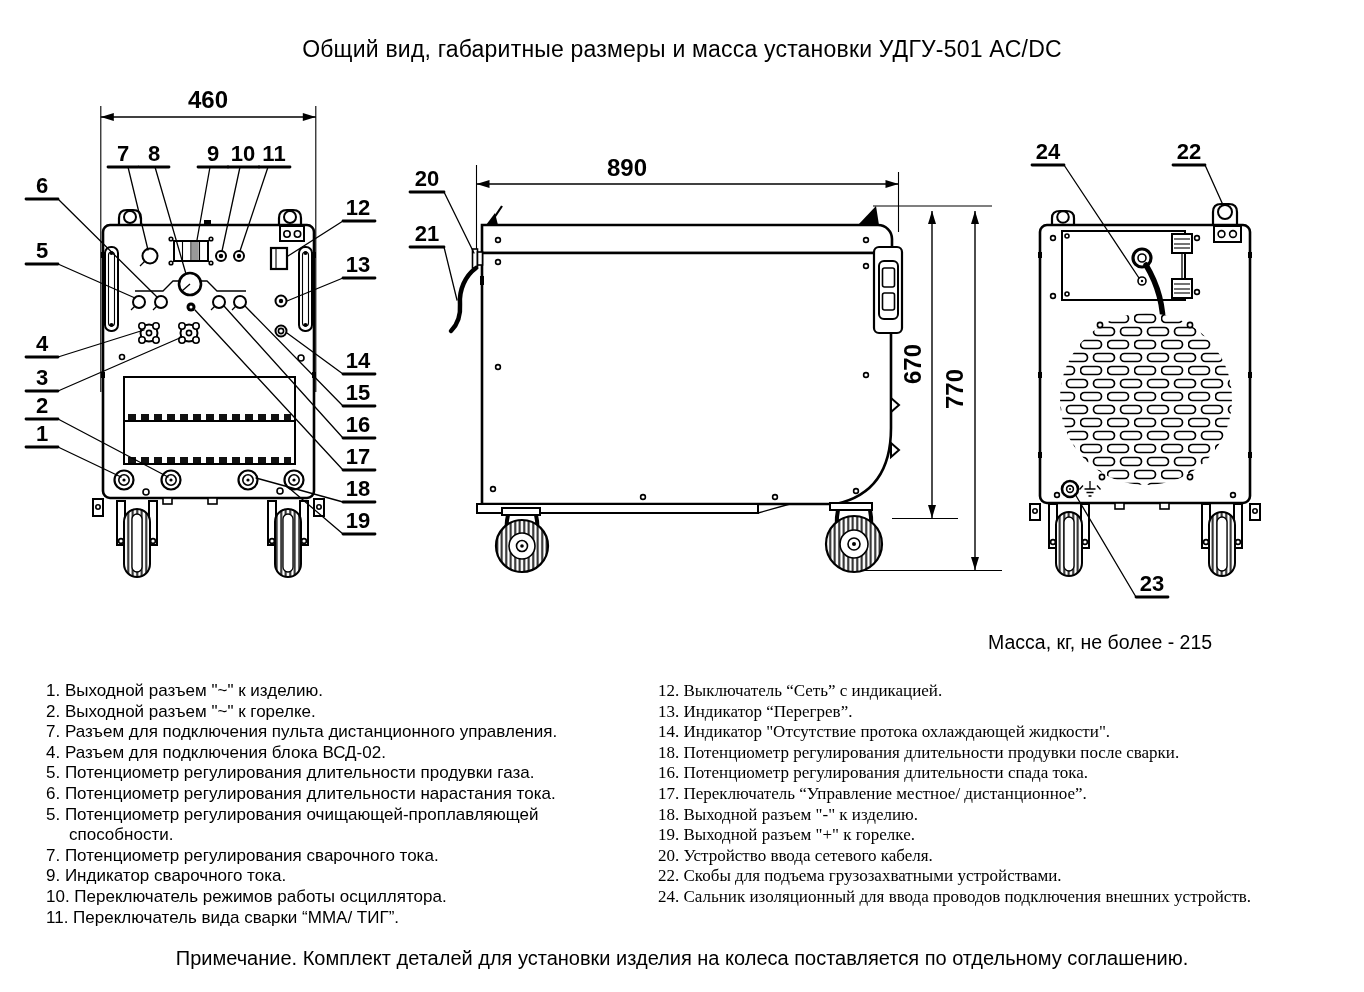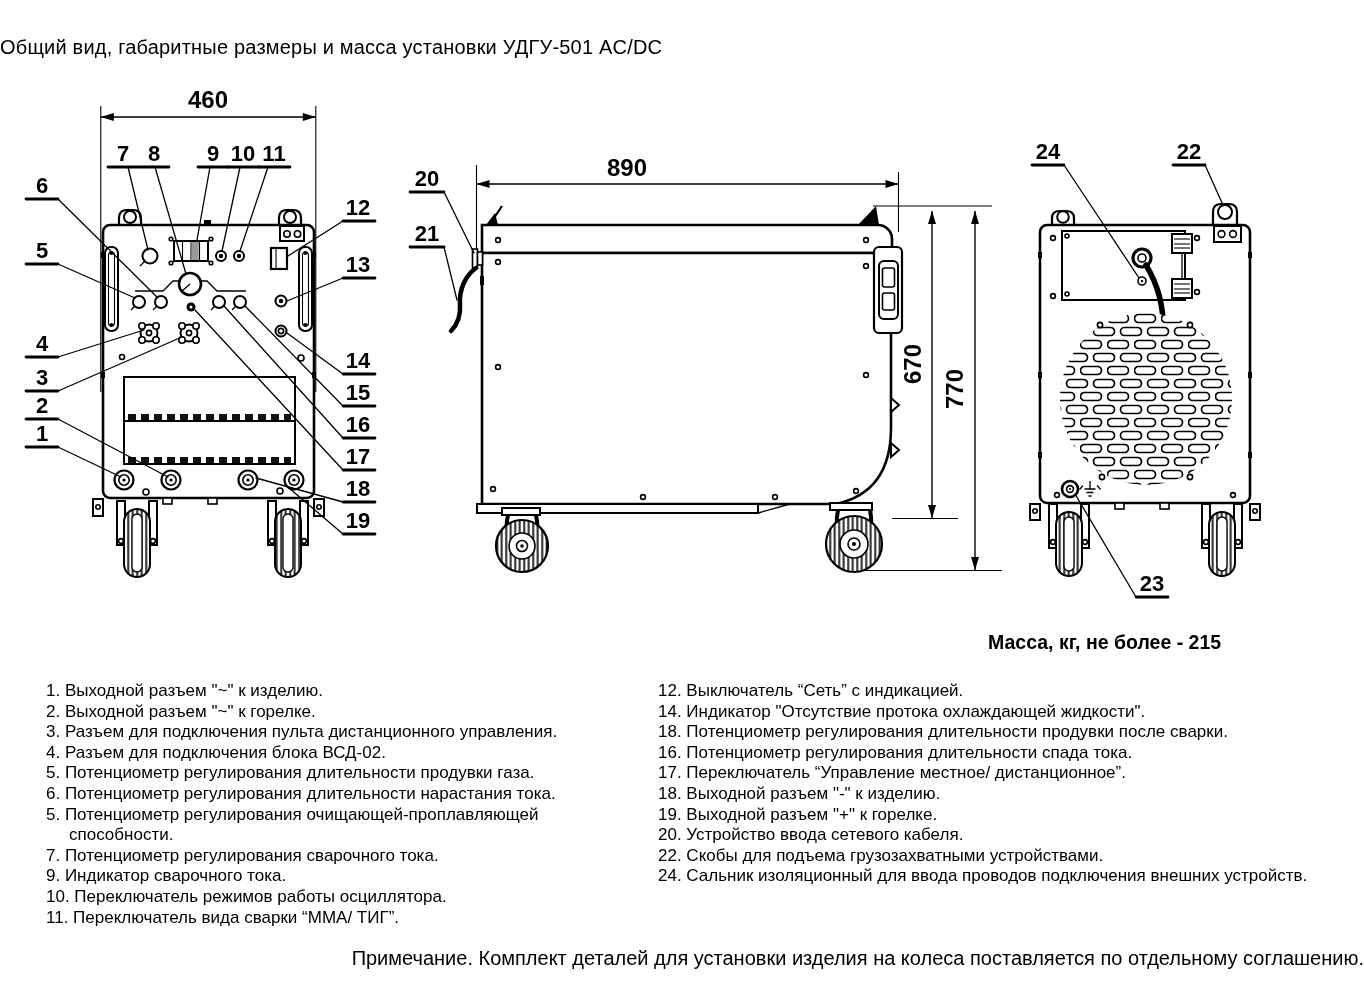--- a/index.html
+++ b/index.html
@@ -1,24 +1,24 @@
 <!DOCTYPE html>
 <html><head>
 <meta charset="utf-8">
 <style>
   html,body{margin:0;padding:0;background:#fff;}
   body{width:1364px;height:992px;position:relative;font-family:"Liberation Sans",sans-serif;color:#000;overflow:hidden;}
   .abs{position:absolute;}
-  .title{top:36px;left:0;width:100%;text-align:left;font-size:20px;letter-spacing:0.2px;}
-  .mass{top:631px;left:988px;font-size:19.5px;font-weight:bold;}
+  .title{top:36px;left:0;width:100%;text-align:center;font-size:23px;letter-spacing:0.2px;}
+  .mass{top:631px;left:988px;font-size:19.5px;}
   .legend{font-size:17px;line-height:20.6px;}
   .legend .li{padding-left:23px;text-indent:-23px;white-space:normal;}
   .legend-left{top:681px;left:46px;width:572px;}
-  .legend-right{top:681px;left:658px;width:706px;}
-  .note{top:947px;left:0;width:100%;text-align:right;font-size:20px;}
+  .legend-right{top:681px;left:658px;width:706px;font-family:Liberation Serif, serif;}
+  .note{top:947px;left:0;width:100%;text-align:center;font-size:20px;}
   svg{position:absolute;top:0;left:0;}
   .ln{stroke:#000;stroke-width:1.3;fill:none;}
   .dim{stroke:#000;stroke-width:1.4;fill:none;}
   .thin{stroke:#000;stroke-width:1.1;fill:none;}
   .o15{stroke:#000;stroke-width:1.6;fill:#fff;}
   .o2{stroke:#000;stroke-width:2;fill:#fff;}
   .o22{stroke:#000;stroke-width:2.2;fill:#fff;}
   .o25{stroke:#000;stroke-width:2.6;fill:#fff;}
   .nf{fill:none;}
   .fb{fill:#000;stroke:none;}
@@ -551,33 +551,34 @@
         <text class="co" x="1048" y="159">24</text>
       </g>
   </g>
 </svg>
 
 <div class="abs mass">Масса, кг, не более - 215</div>
 
 <div class="abs legend legend-left">
   <div class="li">1. Выходной разъем "~" к изделию.</div>
   <div class="li">2. Выходной разъем "~" к горелке.</div>
-  <div class="li">3. Разъем для подключения пульта дистанционного управления.</div>
+  <div class="li">7. Разъем для подключения пульта дистанционного управления.</div>
   <div class="li">4. Разъем для подключения блока ВСД-02.</div>
   <div class="li">5. Потенциометр регулирования длительности продувки газа.</div>
   <div class="li">6. Потенциометр регулирования длительности нарастания тока.</div>
   <div class="li">5. Потенциометр регулирования очищающей-проплавляющей способности.</div>
   <div class="li">7. Потенциометр регулирования сварочного тока.</div>
   <div class="li">9. Индикатор сварочного тока.</div>
   <div class="li">10. Переключатель режимов работы осциллятора.</div>
   <div class="li">11. Переключатель вида сварки “ММА/ ТИГ”.</div>
 </div>
 
 <div class="abs legend legend-right">
   <div class="li">12. Выключатель “Сеть” с индикацией.</div>
+  <div class="li">13. Индикатор “Перегрев”.</div>
   <div class="li">14. Индикатор "Отсутствие протока охлаждающей жидкости".</div>
   <div class="li">18. Потенциометр регулирования длительности продувки после сварки.</div>
   <div class="li">16. Потенциометр регулирования длительности спада тока.</div>
   <div class="li">17. Переключатель “Управление местное/ дистанционное”.</div>
   <div class="li">18. Выходной разъем "-" к изделию.</div>
   <div class="li">19. Выходной разъем "+" к горелке.</div>
   <div class="li">20. Устройство ввода сетевого кабеля.</div>
   <div class="li">22. Скобы для подъема грузозахватными устройствами.</div>
   <div class="li">24. Сальник изоляционный для ввода проводов подключения внешних устройств.</div>
 </div>

